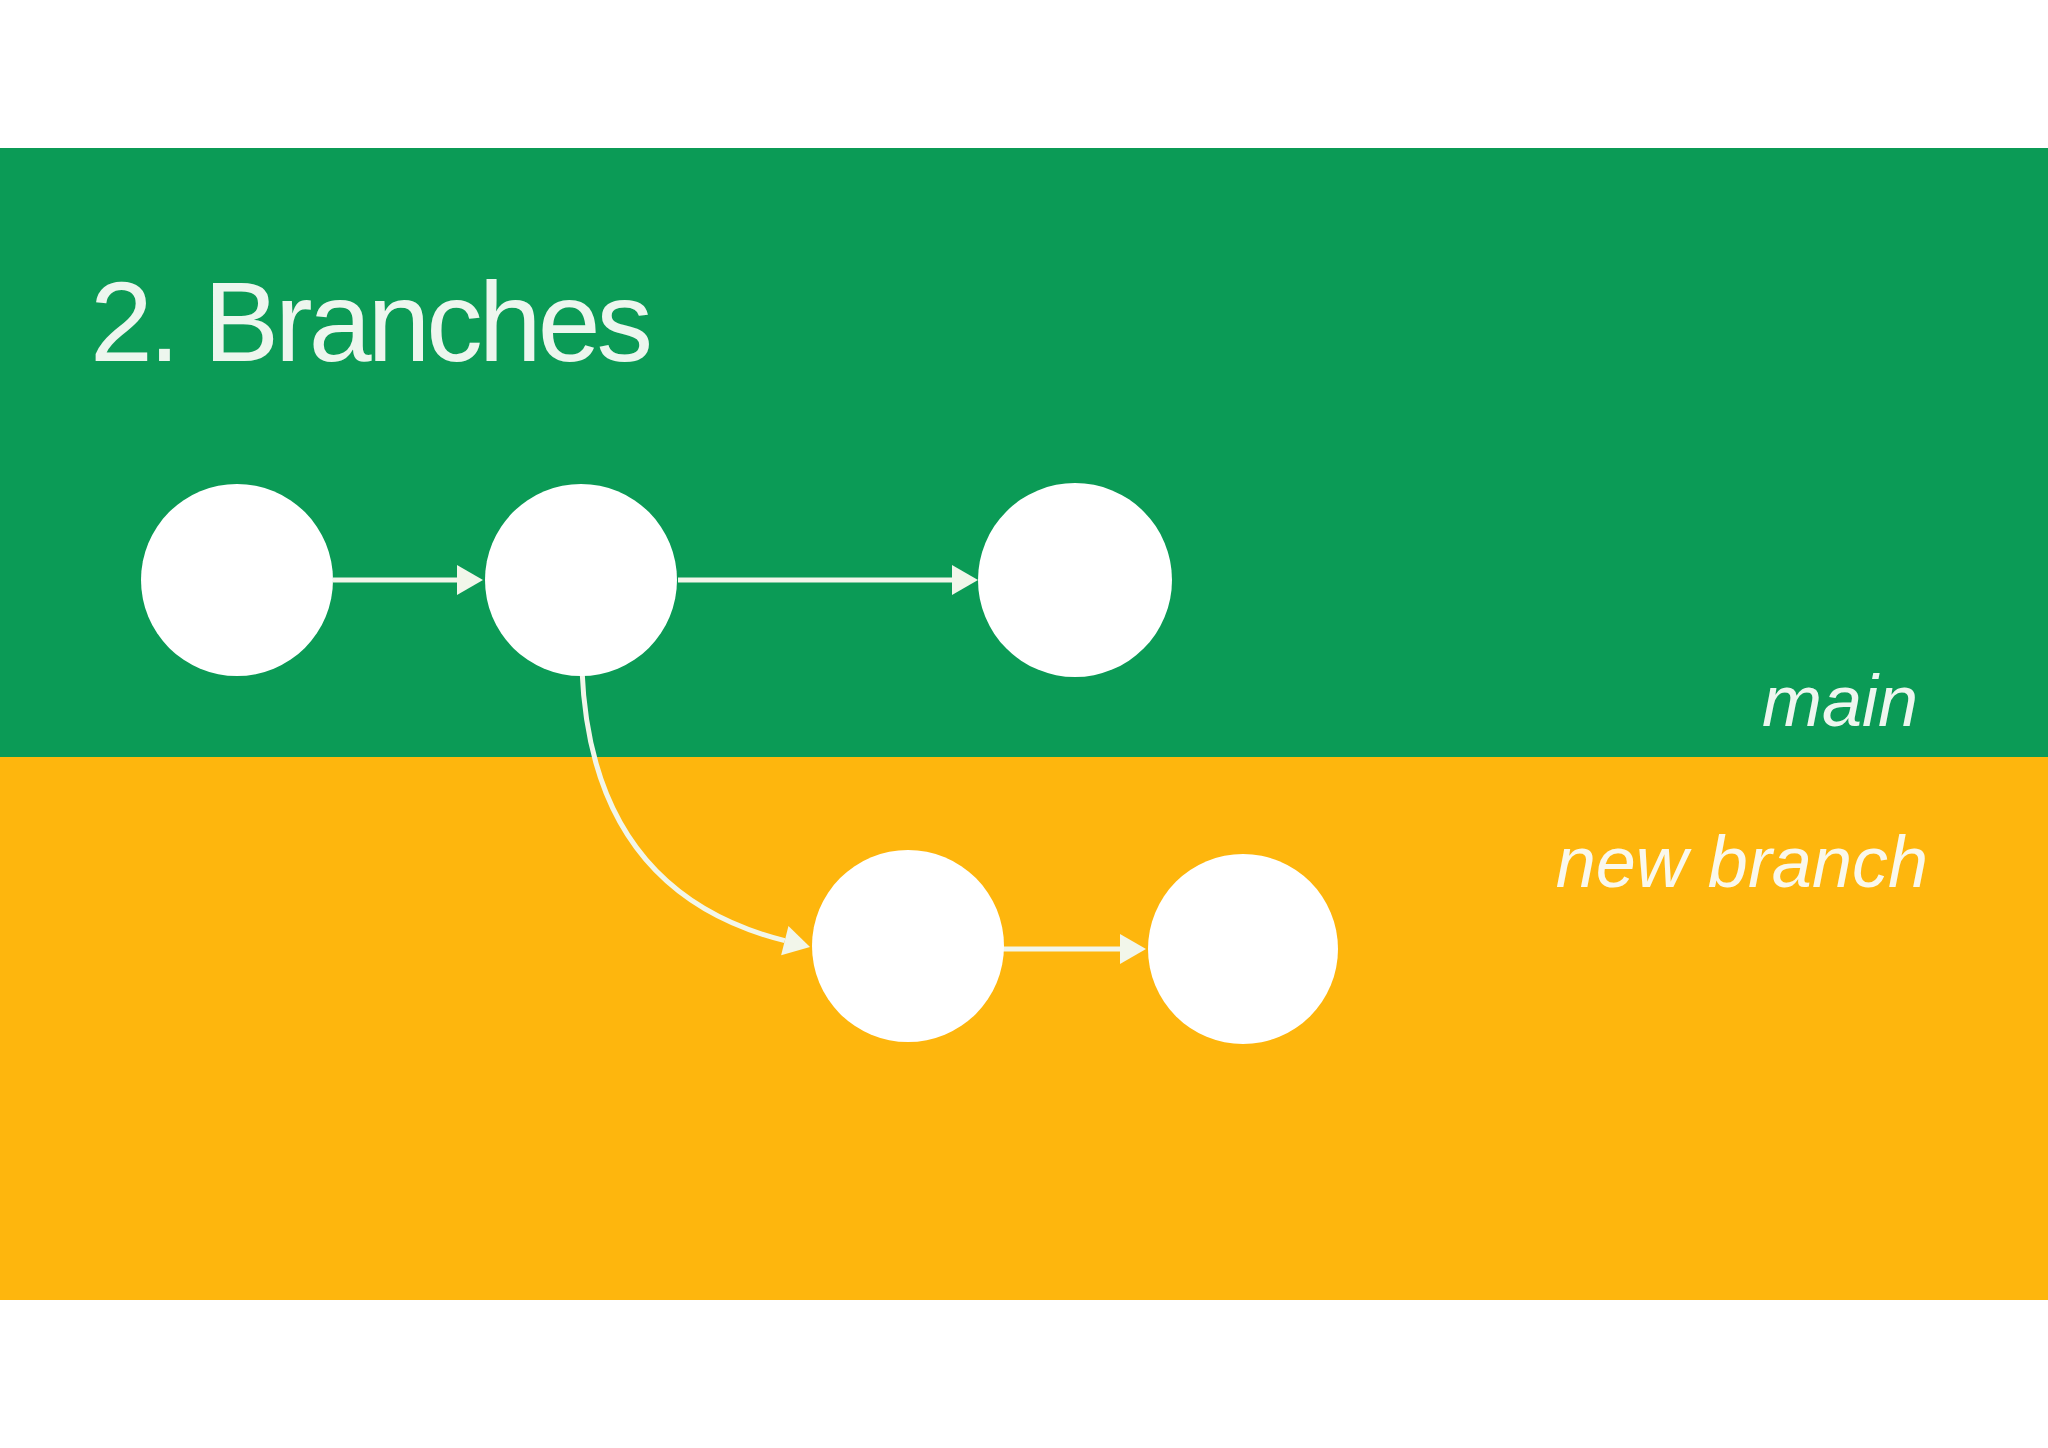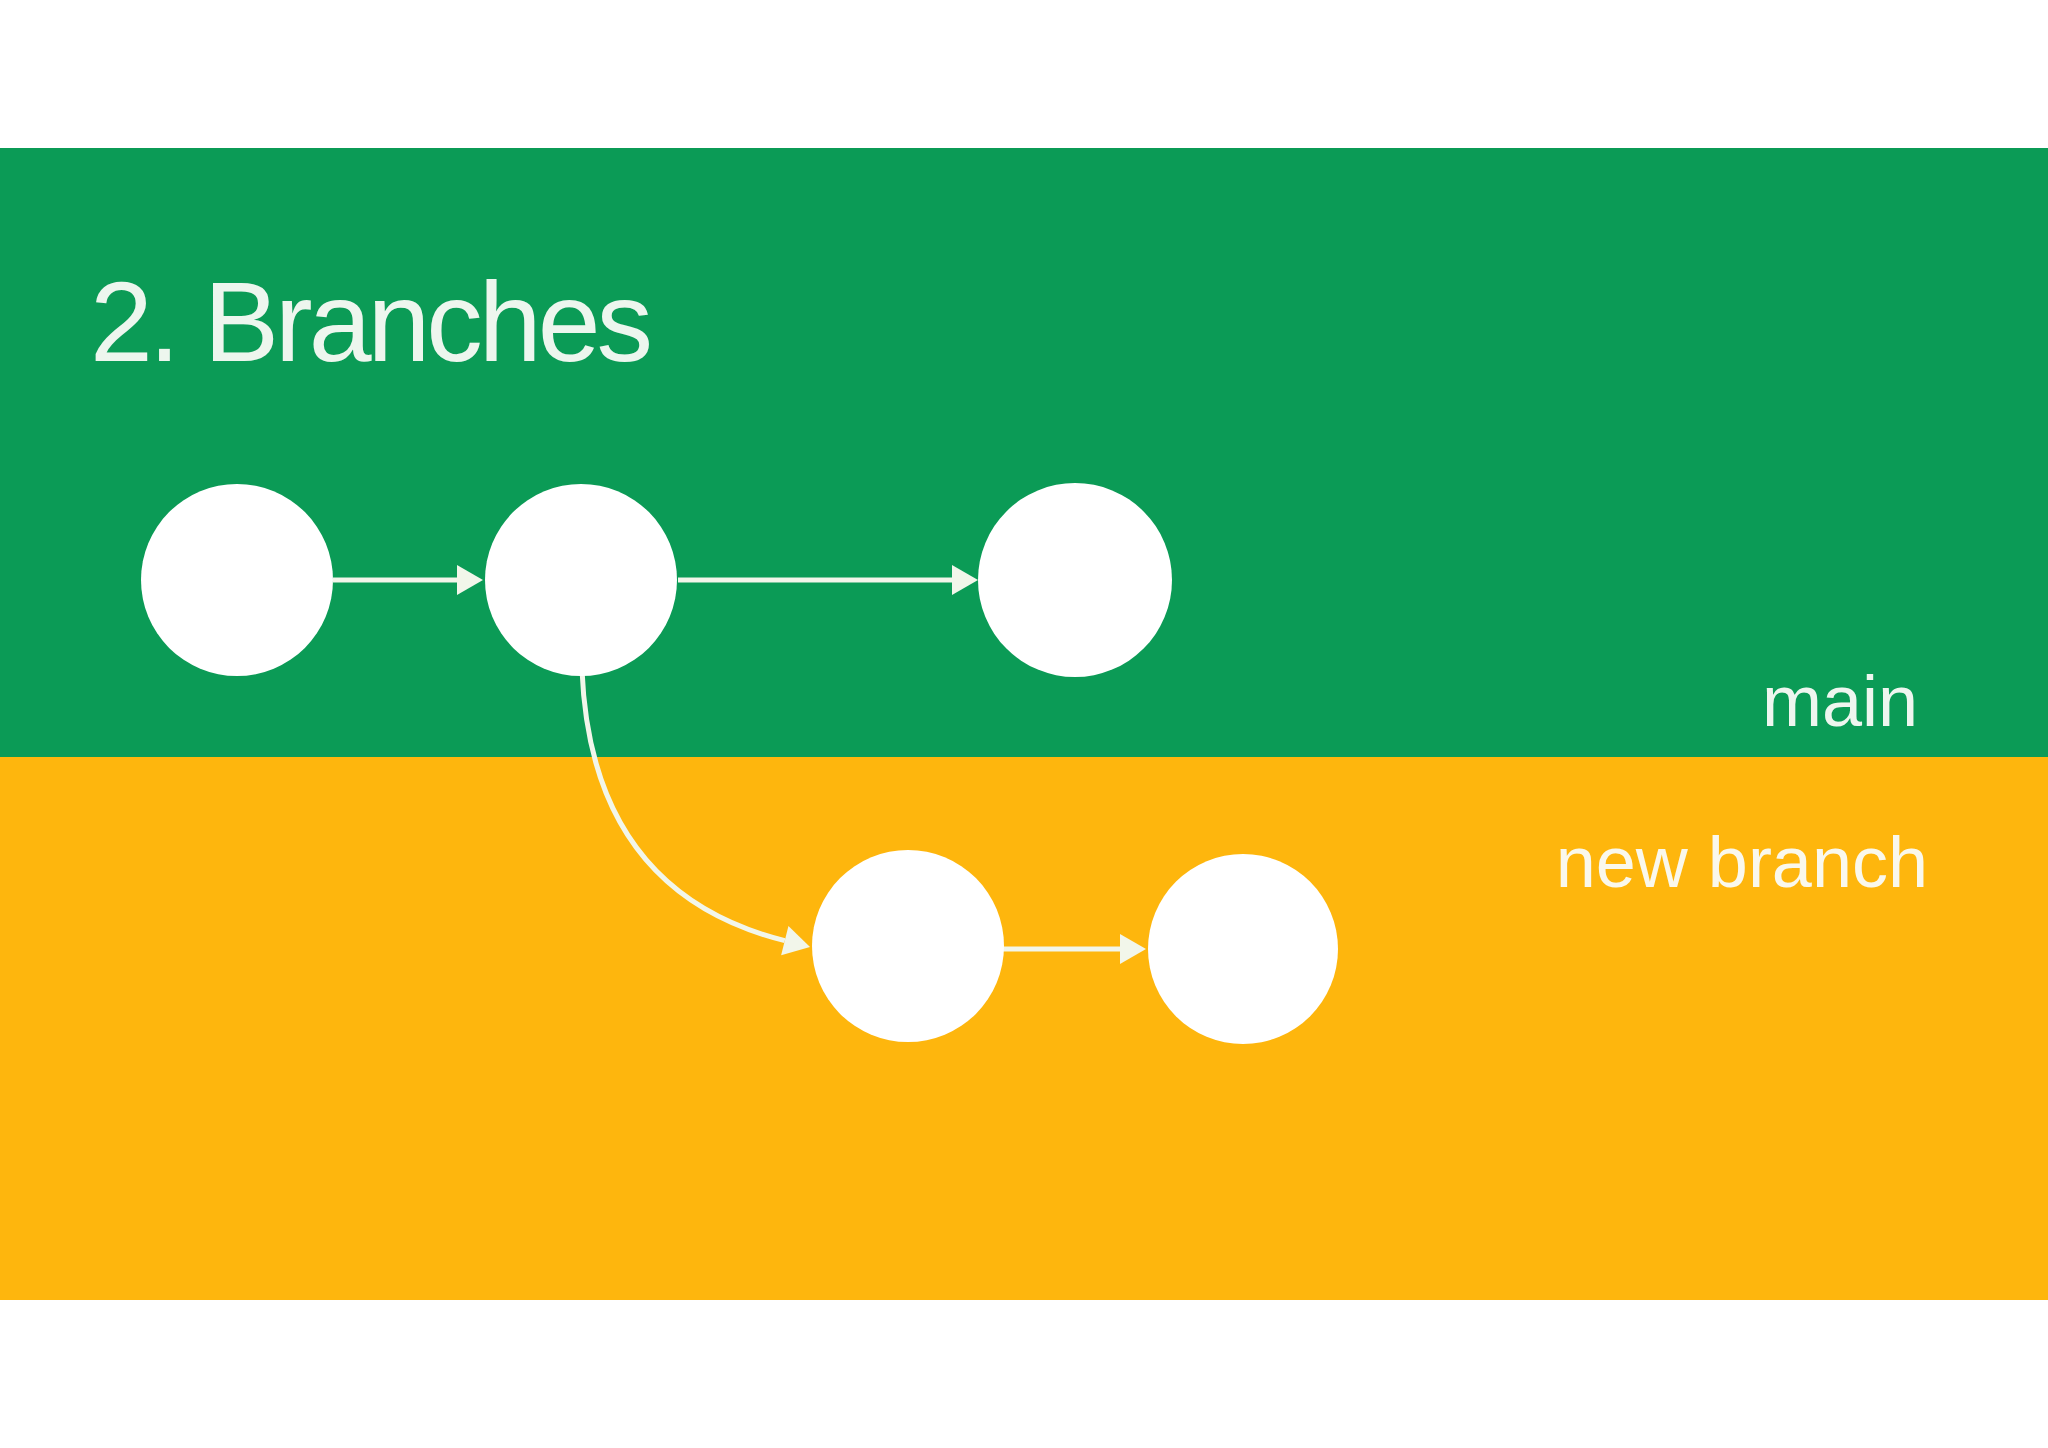--- a/index.html
+++ b/index.html
@@ -31,20 +31,21 @@
     letter-spacing: -4px;
     line-height: 1;
     white-space: nowrap;
   }
   .branch-label {
     position: absolute;
     line-height: 1;
     font-size: 72px;
     white-space: nowrap;
     text-align: right;
+    font-style: italic;
   }
   .label-main   { right: 130px; top: 665px; }
   .label-branch { right: 120px; top: 826px; margin-left: 24px; }
 
   svg.graph {
     position: absolute;
     left: 0;
     top: 0;
     width: 2048px;
     height: 1448px;

